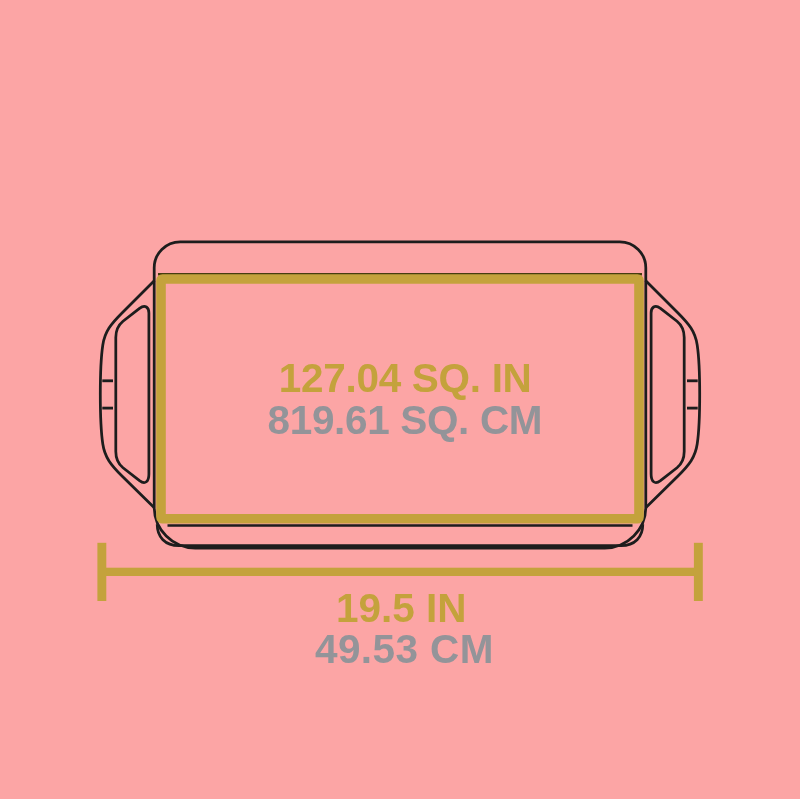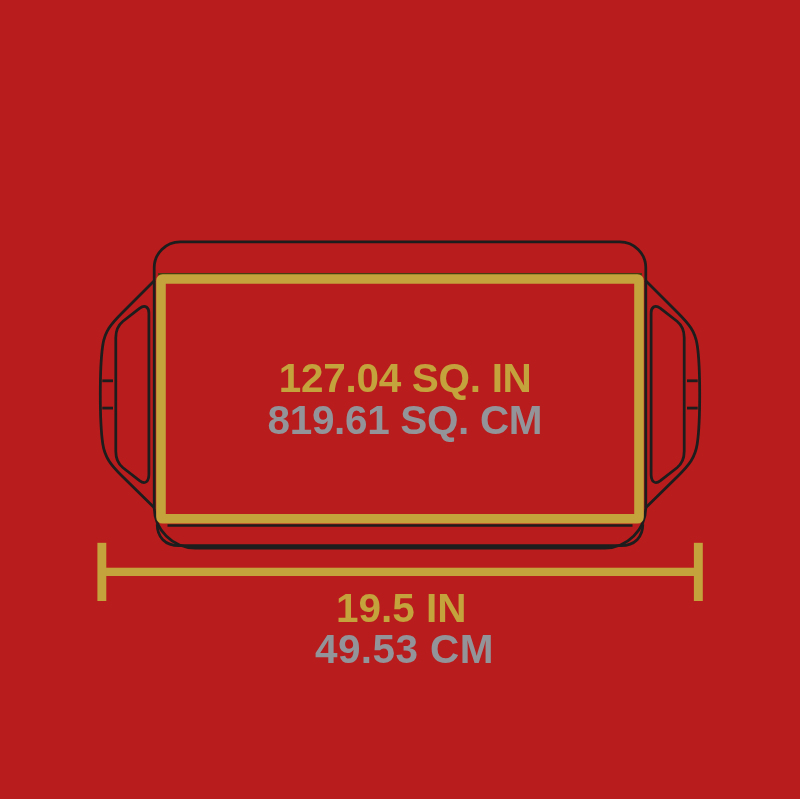--- a/index.html
+++ b/index.html
@@ -1,16 +1,16 @@
 <!DOCTYPE html>
 <html><head>
 <meta charset="utf-8">
 <style>
   html,body{margin:0;padding:0;background:#ffffff;}
-  .stage{position:relative;width:800px;height:799px;background:#b91c1c;overflow:hidden;
+  .stage{position:relative;width:800px;height:799px;background:#fca5a5;overflow:hidden;
          font-family:"Liberation Sans", sans-serif;}
 </style>
 </head>
 <body>
 <div class="stage">
 <svg width="800" height="799" viewBox="0 0 800 799" xmlns="http://www.w3.org/2000/svg">
 
   <path d="M 180.2,241.8 H 619.8 A 26,26 0 0 1 645.8,267.8 V 507 A 41,41 0 0 1 604.8,548 H 195.2 A 41,41 0 0 1 154.2,507 V 267.8 A 26,26 0 0 1 180.2,241.8 Z" fill="none" stroke="#1d1d1d" stroke-width="2.75"></path>
 
   <path d="M 157.2,524.3 C 157.2,537 165,545.6 179,545.6 H 621 C 635,545.6 642.8,537 642.8,524.3" fill="none" stroke="#1d1d1d" stroke-width="2.75"></path>

